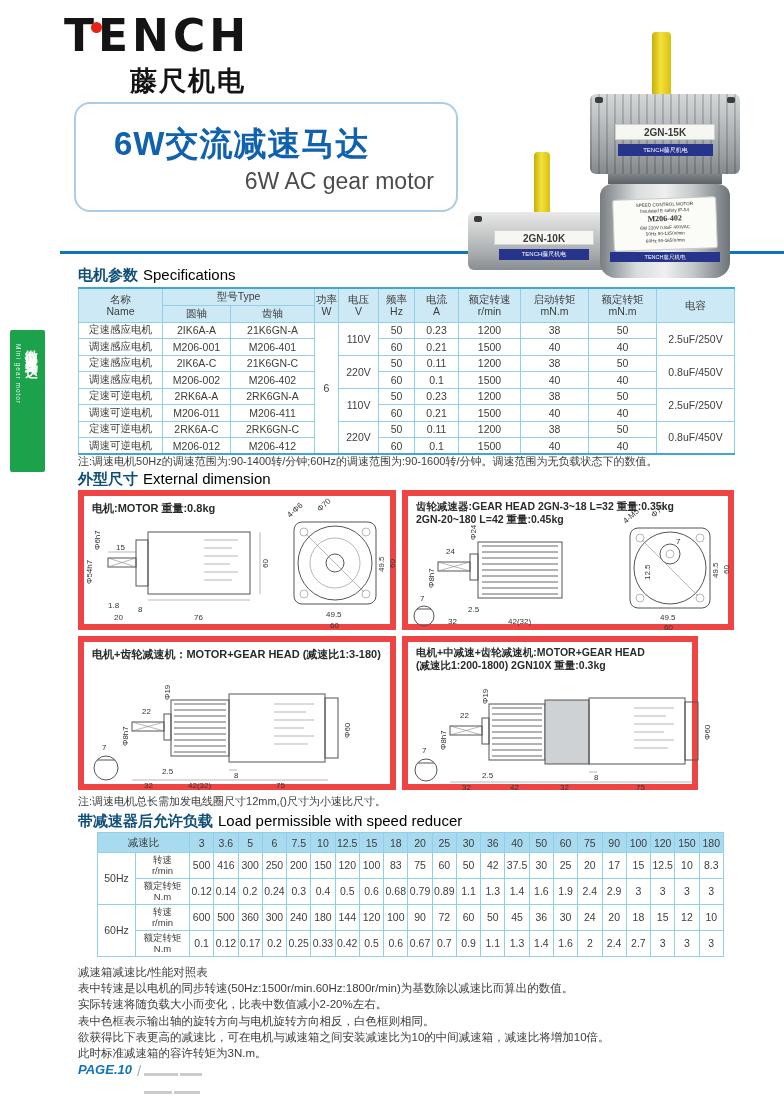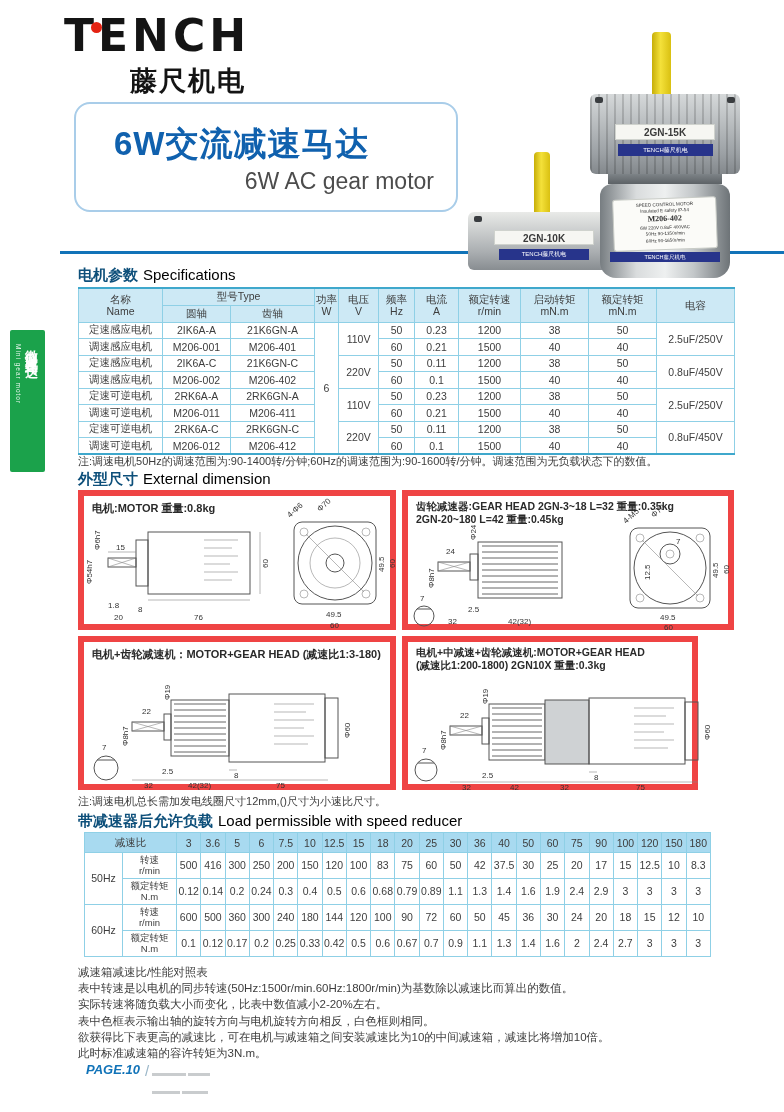--- a/index.html
+++ b/index.html
@@ -64,31 +64,31 @@
   #p3 { left:78px; top:636px; width:318px; height:154px; }
   #p4 { left:402px; top:636px; width:296px; height:154px; }
   .panel svg { display:block; }
   .cap { font-size:11px; fill:#2a2a2a; font-weight:bold; }
   .dm { font-size:8px; fill:#333; }
   .ln { stroke:#555; stroke-width:1; fill:none; }
   .tn { stroke:#888; stroke-width:.6; fill:none; }
   .fin { stroke:#666; stroke-width:1; }
 
   
-  #load-wrap { left:71px; top:832px; width:640px;padding-left:13px; }
+  #load-wrap { left:84px; top:832px; width:640px;padding-left:13px; }
   .load { border:1px solid #5bb8d4; }
   .load thead th { background:#a8daf0; font-weight:normal; height:20px; }
   .load tbody td { background:#fff; height:26px; line-height:1.1; }
   .load .lbl { font-size:9.5px; }
   .load .freq { font-size:10.5px; }
 
   
   #notes { left:78px; top:964px; width:660px; }
   #notes div { font-size:11.5px; line-height:16.2px; color:#3d3d3d; }
-  #footer { left:86px; top:1062px; display:flex; align-items:flex-start; }
+  #footer { left:78px; top:1062px; display:flex; align-items:flex-start; }
   #footer .page { font-size:13px; font-weight:bold; font-style:italic; color:#1173b8; }
   #footer .slash { color:#9ab6c8; font-size:15px; margin:0 3px 0 5px; }
   .tiny-bar { display:inline-block; background:#c9ccce; height:3px; margin:3px 2px 0 0; }
 </style>
 </head>
 <body>
 
 <div class="abs" id="logo">
   <div class="mark">TENCH</div>
   <div class="reddot"></div>

